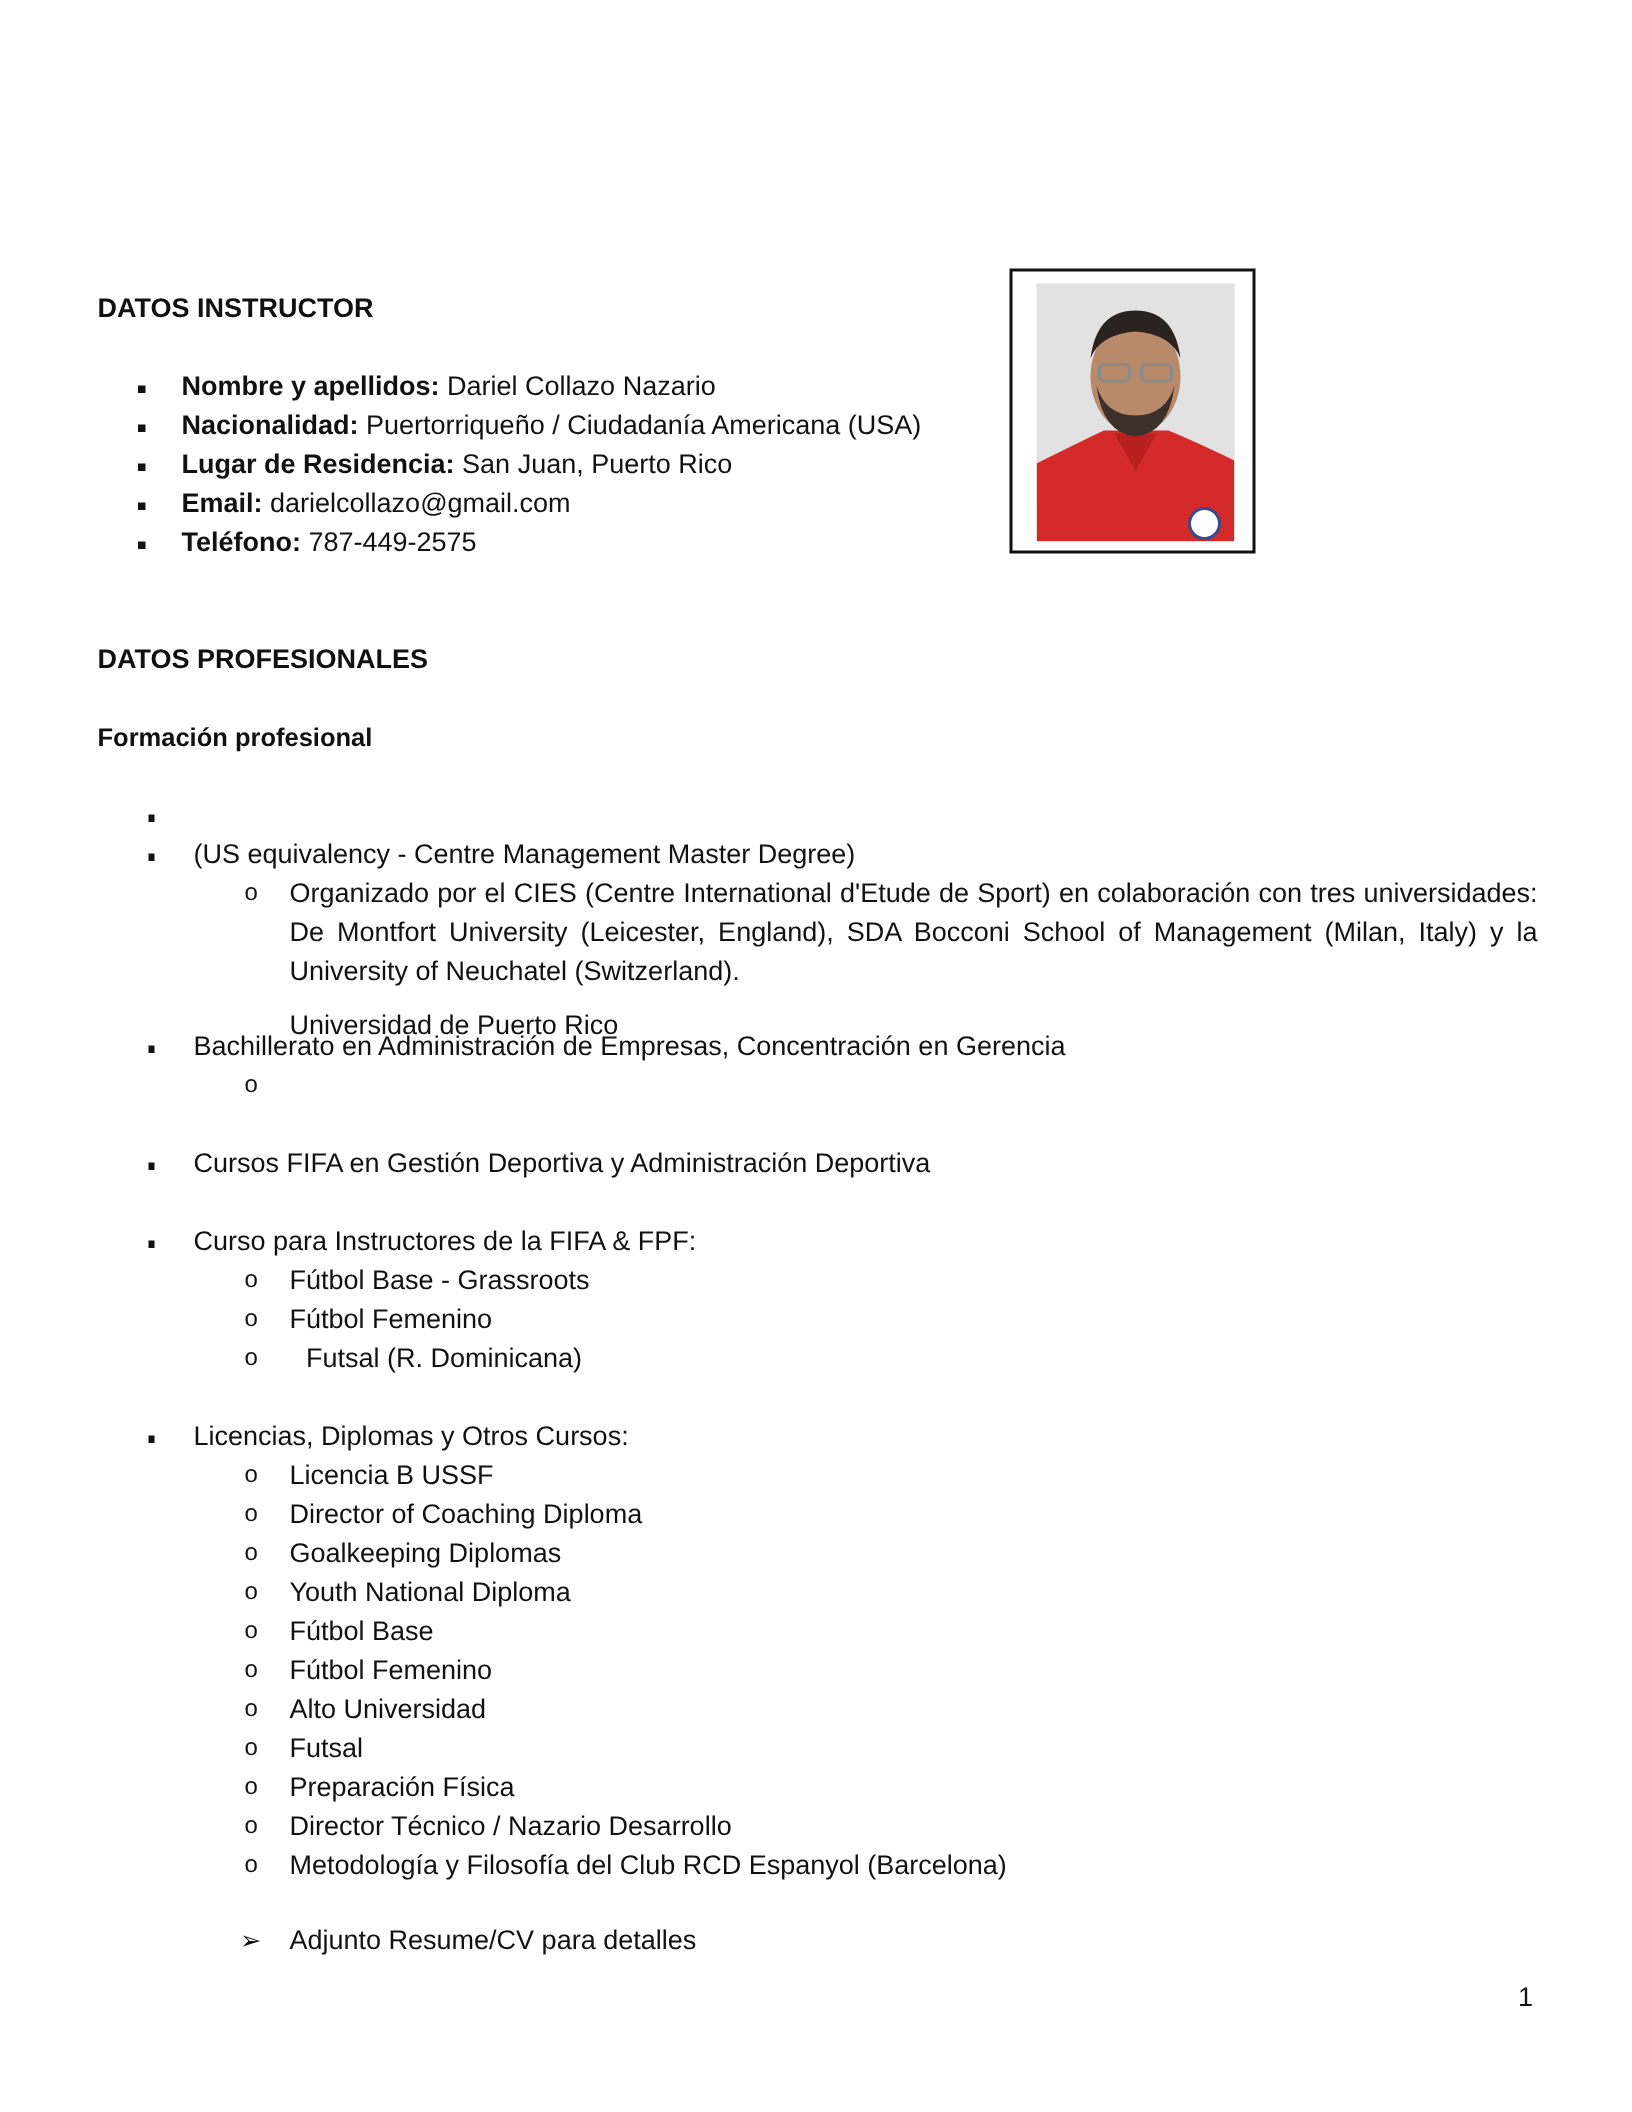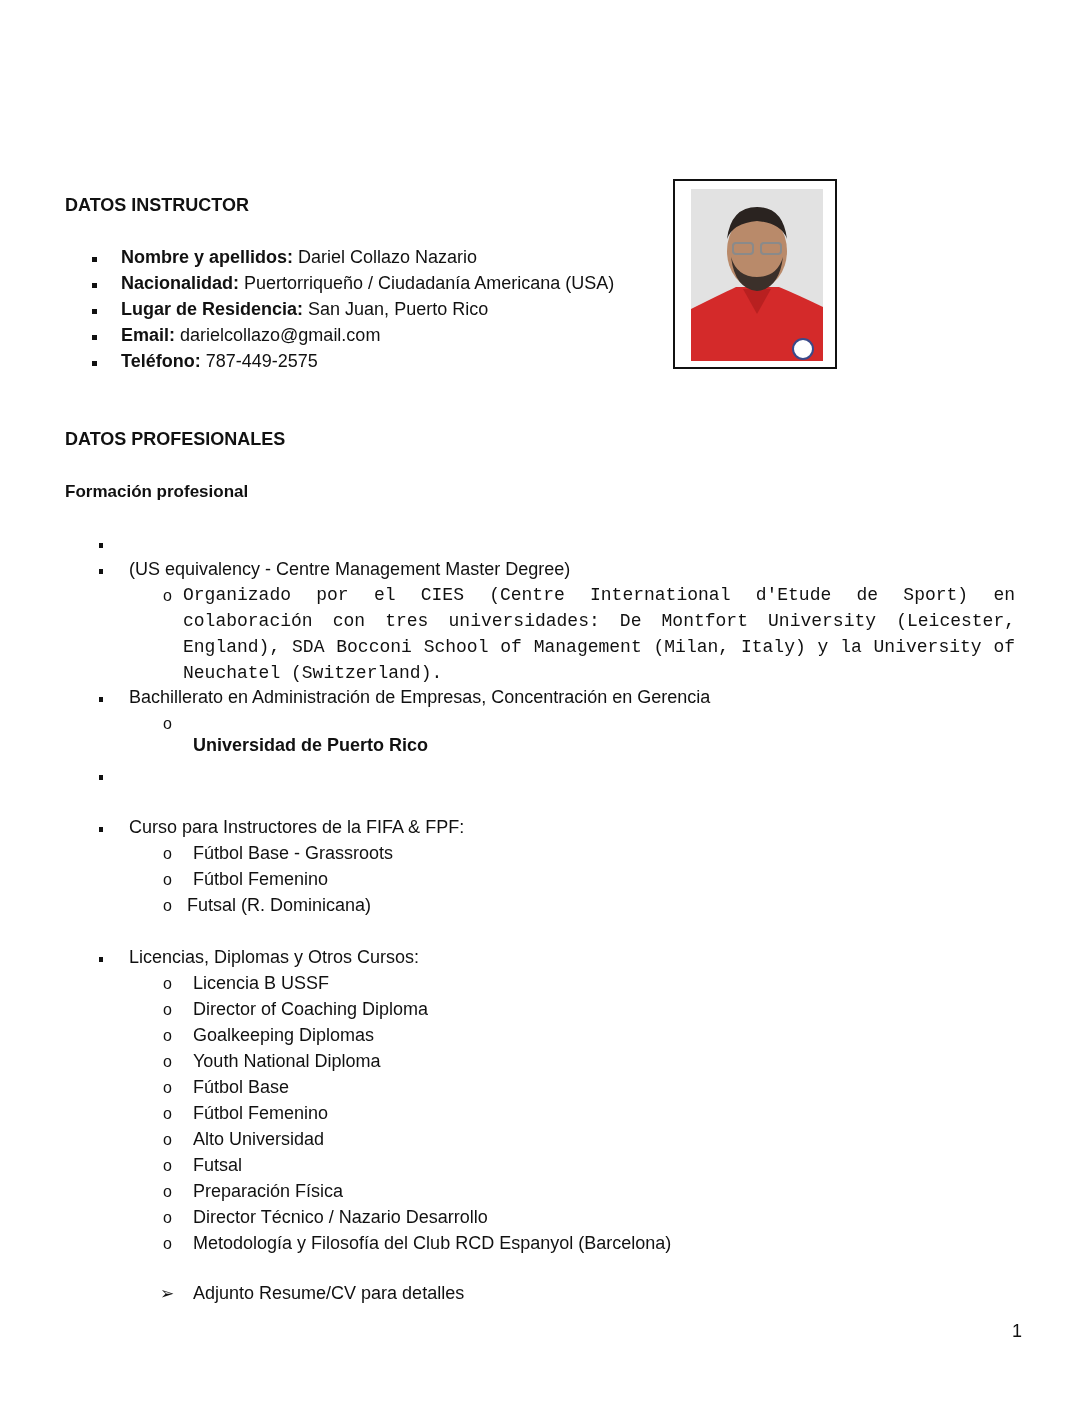--- a/index.html
+++ b/index.html
@@ -6,21 +6,21 @@
   body { width:1088px; height:1408px; position:relative; font-family:"Liberation Sans", sans-serif; color:#111; overflow:hidden; }
   .page { position:absolute; left:0; top:0; width:1088px; height:1408px; }
   .title { position:absolute; top:116px; left:0; width:1088px; text-align:center; font-weight:bold; font-size:18px; }
   .h1 { position:absolute; left:65px; font-weight:bold; font-size:18px; }
   .h2 { position:absolute; left:65px; font-weight:bold; font-size:17px; }
   .line { position:absolute; font-size:18px; white-space:nowrap; line-height:26px; }
   .sq { position:absolute; width:5px; height:5px; background:#111; }
   .circ { position:absolute; font-size:16px; line-height:26px; }
   .photo-frame { position:absolute; left:673px; top:179px; width:164px; height:190px; border:2px solid #111; background:#fff; box-sizing:border-box; }
   .photo { position:absolute; left:16px; top:8px; width:132px; height:172px; background:linear-gradient(#dcdcdc,#e6e6e6); overflow:hidden; }
-  .just { position:absolute; left:183px; width:832px; font-size:18px; line-height:26px; text-align:justify;font-family:Liberation Mono, monospace; }
+  .just { position:absolute; left:193px; width:832px; font-size:18px; line-height:26px; text-align:justify; }
   .pagenum { position:absolute; left:1012px; top:1321px; font-size:18px; }
   b { font-weight:bold; }
 </style>
 </head>
 <body>
 
 <div class="page">
 
 
   <div class="h1" style="top:195px;">DATOS INSTRUCTOR</div>
@@ -63,32 +63,33 @@
 
   <div class="sq" style="left:99px;top:569px;width:4px;height:5px;"></div>
   <div class="line" style="left:129px;top:556px;">(US equivalency - Centre Management Master Degree)</div>
 
   <div class="circ" style="left:163px;top:583px;">o</div>
   <div class="just" style="top:582px;">Organizado por el CIES (Centre International d'Etude de Sport) en colaboración con tres universidades: De Montfort University (Leicester, England), SDA Bocconi School of Management (Milan, Italy) y la University of Neuchatel (Switzerland).</div>
 
   <div class="sq" style="left:99px;top:697px;width:4px;height:5px;"></div>
   <div class="line" style="left:129px;top:684px;">Bachillerato en Administración de Empresas, Concentración en Gerencia</div>
   <div class="circ" style="left:163px;top:711px;">o</div>
-  <div class="line" style="left:193px;top:732px;font-weight:bold;">Universidad de Puerto Rico</div>
+  <div class="line" style="left:193px;top:670px;">Universidad de Puerto Rico</div>
 
   <div class="sq" style="left:99px;top:775px;width:4px;height:5px;"></div>
+  <div class="line" style="left:129px;top:762px;">Cursos FIFA en Gestión Deportiva y Administración Deportiva</div>
 
   <div class="sq" style="left:99px;top:827px;width:4px;height:5px;"></div>
   <div class="line" style="left:129px;top:814px;">Curso para Instructores de la FIFA &amp; FPF:</div>
   <div class="circ" style="left:163px;top:841px;">o</div>
   <div class="line" style="left:193px;top:840px;">Fútbol Base - Grassroots</div>
   <div class="circ" style="left:163px;top:867px;">o</div>
   <div class="line" style="left:193px;top:866px;">Fútbol Femenino</div>
   <div class="circ" style="left:163px;top:893px;">o</div>
-  <div class="line" style="left:187px;top:892px;">Futsal (R. Dominicana)</div>
+  <div class="line" style="left:204px;top:892px;">Futsal (R. Dominicana)</div>
 
   <div class="sq" style="left:99px;top:957px;width:4px;height:5px;"></div>
   <div class="line" style="left:129px;top:944px;">Licencias, Diplomas y Otros Cursos:</div>
 
   <div class="circ" style="left:163px;top:971px;">o</div>
   <div class="line" style="left:193px;top:970px;text-align:center;">Licencia B USSF</div>
   <div class="circ" style="left:163px;top:997px;">o</div>
   <div class="line" style="left:193px;top:996px;">Director of Coaching Diploma</div>
   <div class="circ" style="left:163px;top:1023px;">o</div>
   <div class="line" style="left:193px;top:1022px;">Goalkeeping Diplomas</div>

